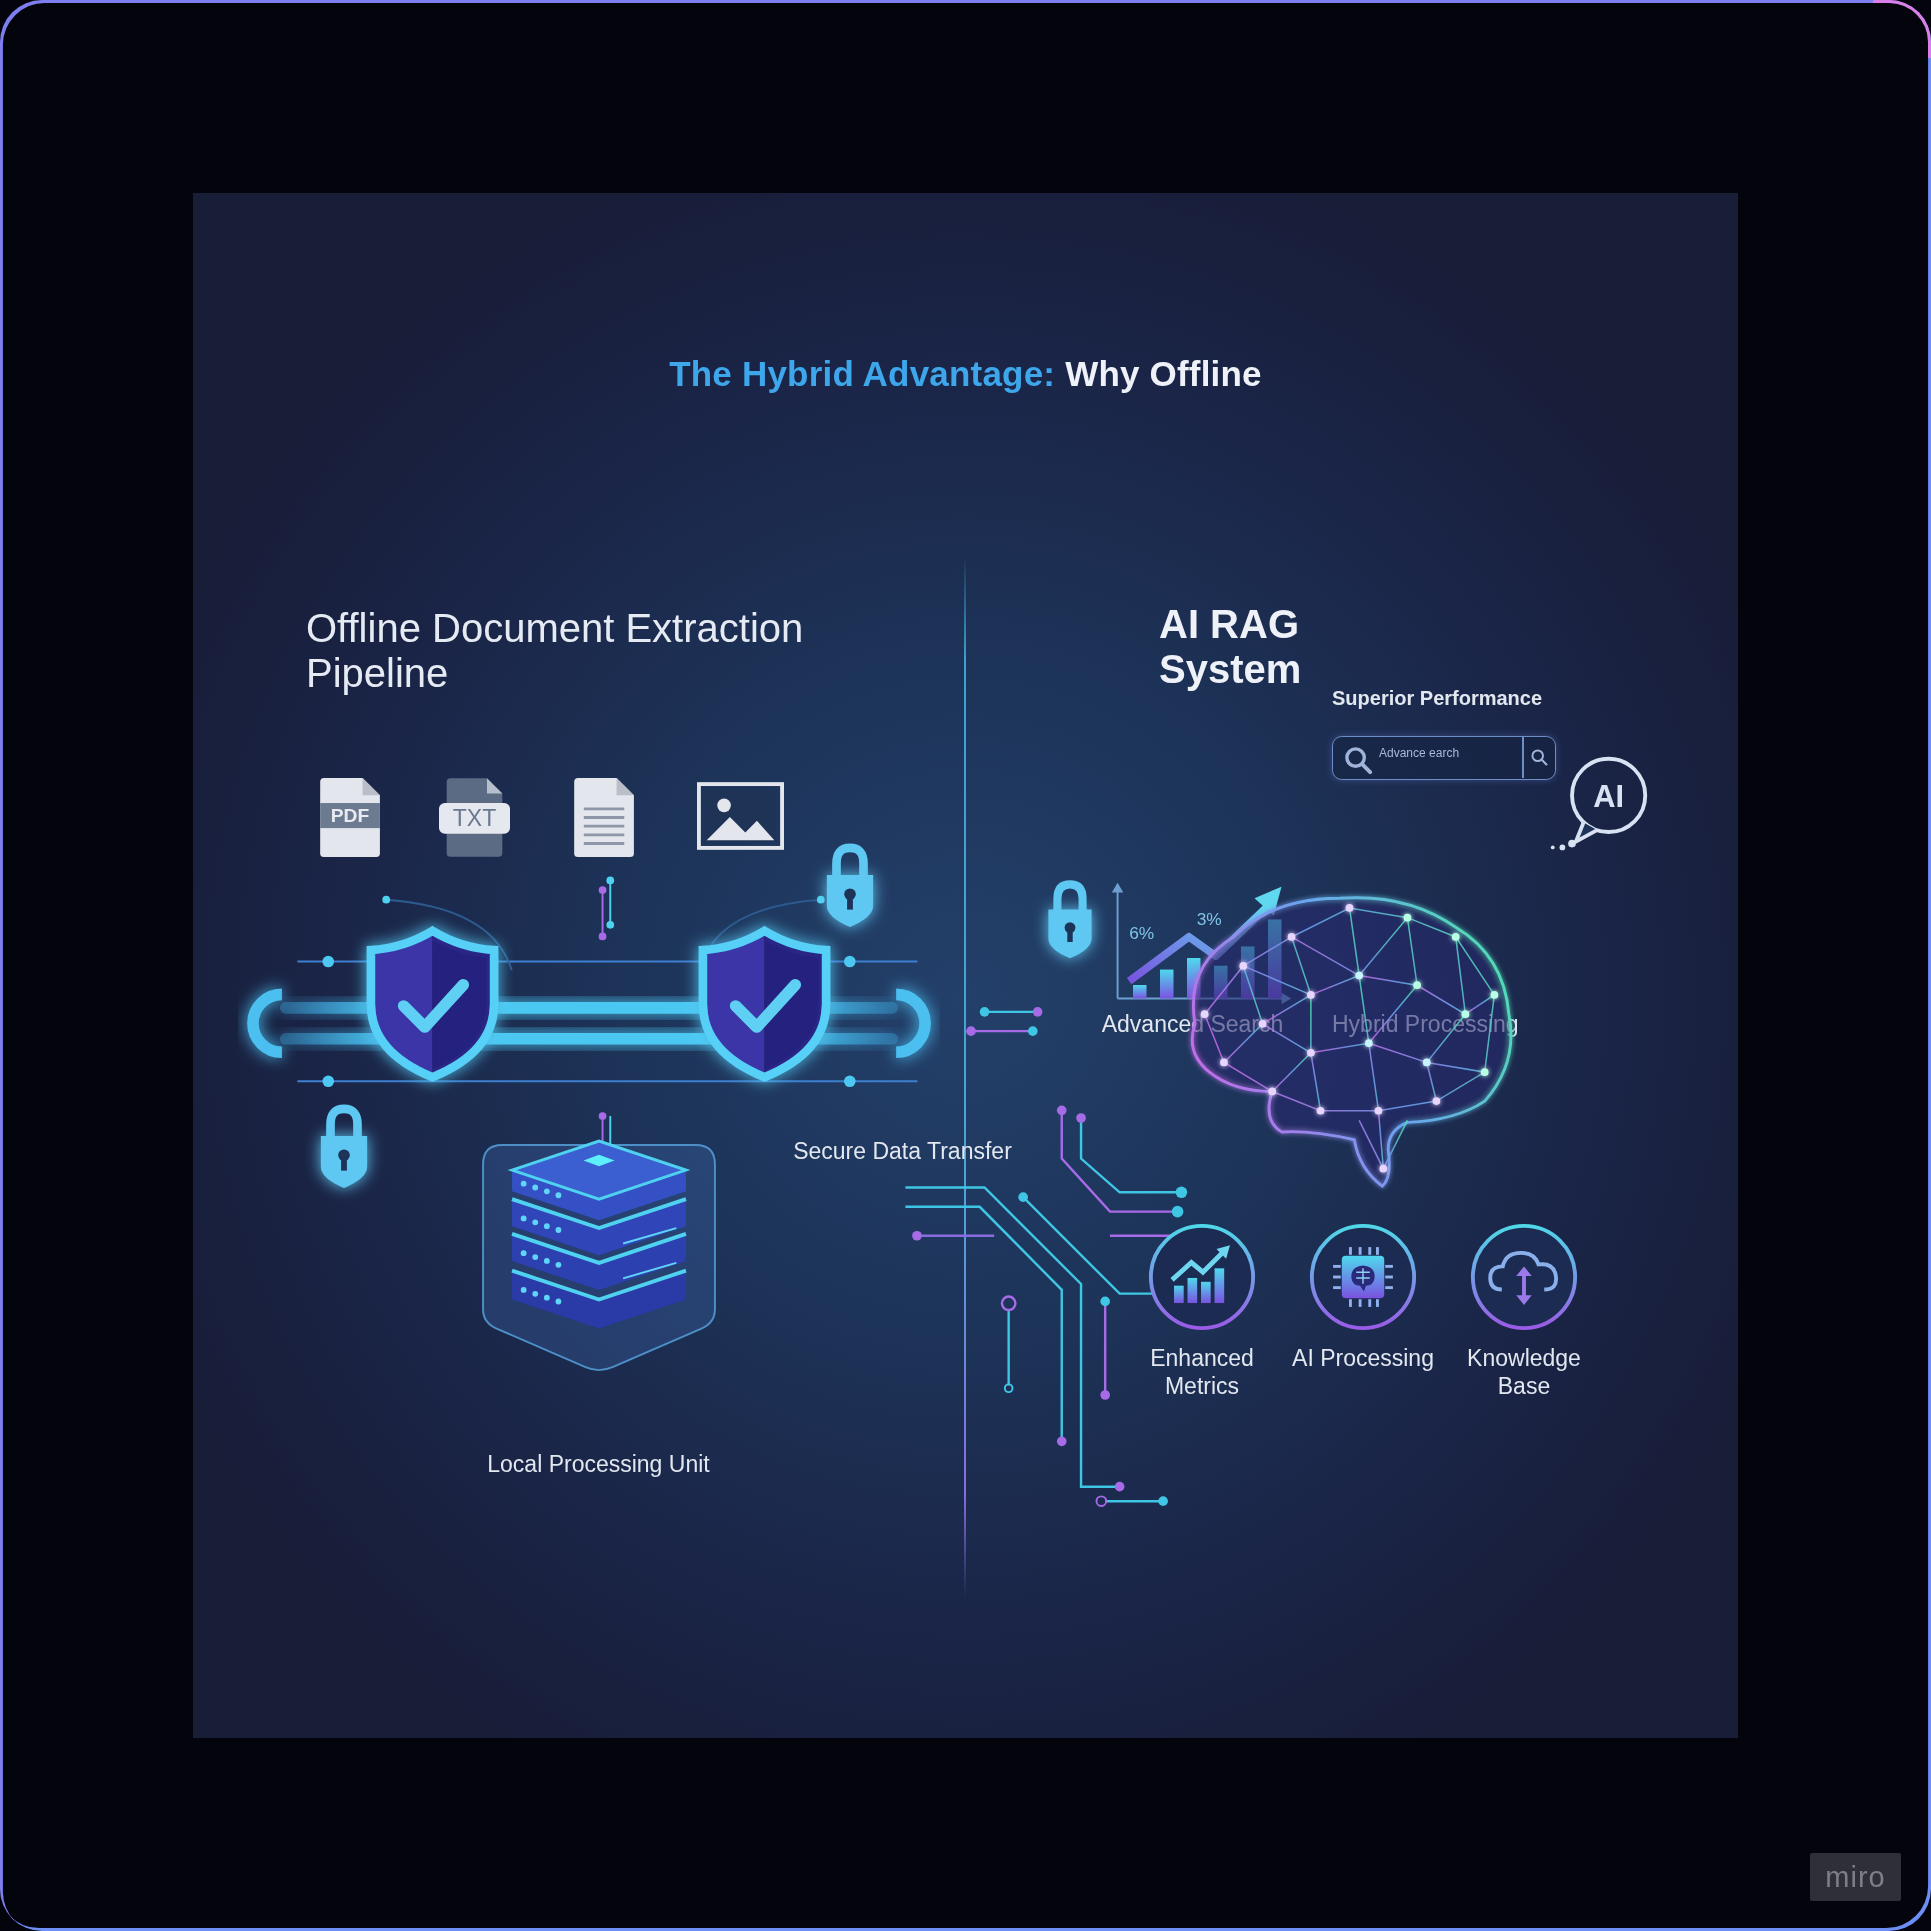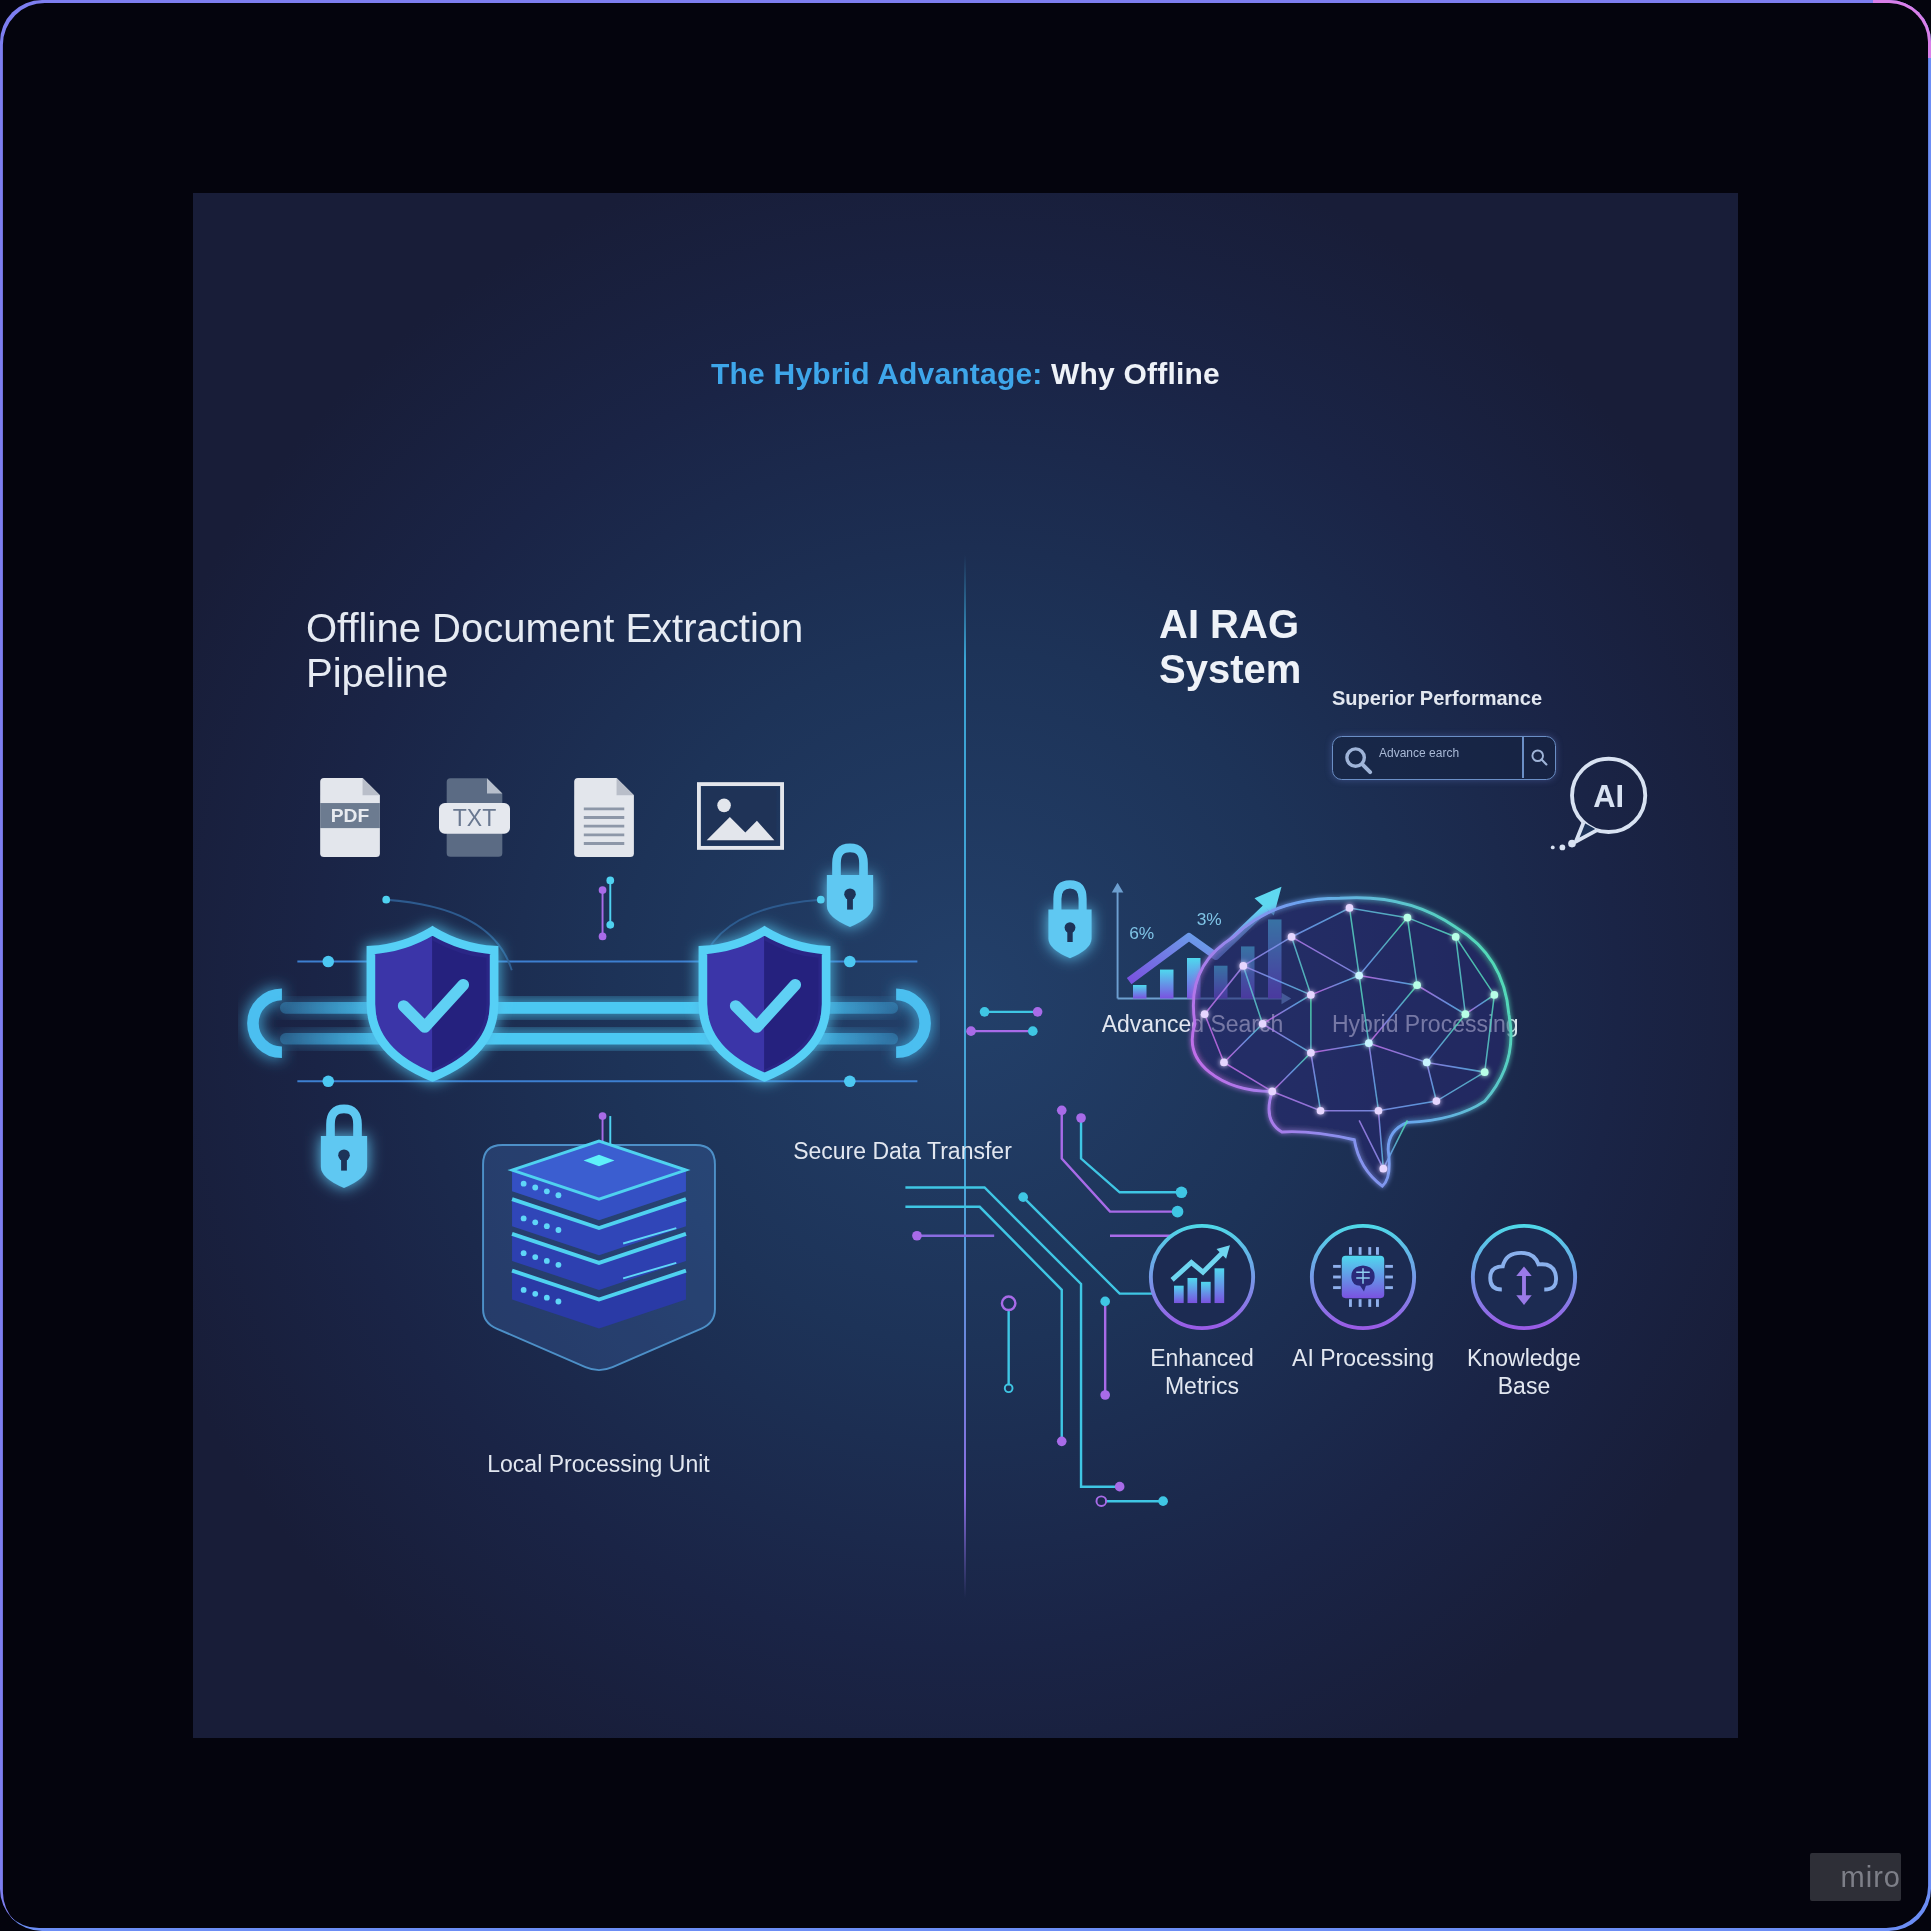--- a/index.html
+++ b/index.html
@@ -21,21 +21,21 @@
     box-sizing:border-box;
   }
   .card {
     position:absolute; left:193px; top:193px; width:1545px; height:1545px;
     background:
       radial-gradient(ellipse 869px 869px at 50% 52%, #23406a 0%, #1d3358 40%, #1a2446 75%, #181d38 100%);
     overflow:hidden;
   }
   .title {
     position:absolute; left:0; top:150px; width:1545px;
-    text-align:center; font-weight:700; font-size:30px; line-height:62px;
+    text-align:center; font-weight:700; font-size:35px; line-height:62px;
     color:#eef2f8; letter-spacing:0.2px;
   }
   .title .accent { color:#3ea6ea; }
   .divider {
     position:absolute; left:771px; top:362px; width:1.9px; height:1043px;
     background:linear-gradient(180deg, rgba(62,170,220,0.0) 0%, #3aa3d3 10%, #4aa5d8 60%, #8a6ce0 90%, rgba(138,108,224,0.0) 100%);
   }
   .left-heading {
     position:absolute; left:113px; top:413px; width:579px;
     font-size:40px; color:#e6ebf3;
@@ -45,21 +45,21 @@
     font-size:40px; font-weight:700; color:#eef2f8;
   }
   .label {
     position:absolute; color:#e2e7f0; font-size:23px; text-align:center; line-height:28px;
   }
   .label-strong { font-weight:700; font-size:20px; }
   svg { position:absolute; overflow:visible; }
   .miro-badge {
     position:absolute; left:1810px; top:1853px; width:91px; height:48px;
     background:#2e2f37; border-radius:1.9px;
-    color:#7d7f88; font-size:29px; text-align:right; line-height:48px; letter-spacing:1px;
+    color:#7d7f88; font-size:29px; text-align:center; line-height:48px; letter-spacing:1px;
   }
   .search-box {
     position:absolute; left:1139px; top:543px; width:224px; height:44px;
     border:1.9px solid #6b8fc6; border-radius:9.7px; box-sizing:border-box;
     background:rgba(20,34,64,0.5);
     box-shadow:0 0 7.7px rgba(120,140,230,0.35);
   }
   .search-box .txt {
     position:absolute; left:46px; top:8.7px; font-size:12px; color:#a9b9d6;
   }

